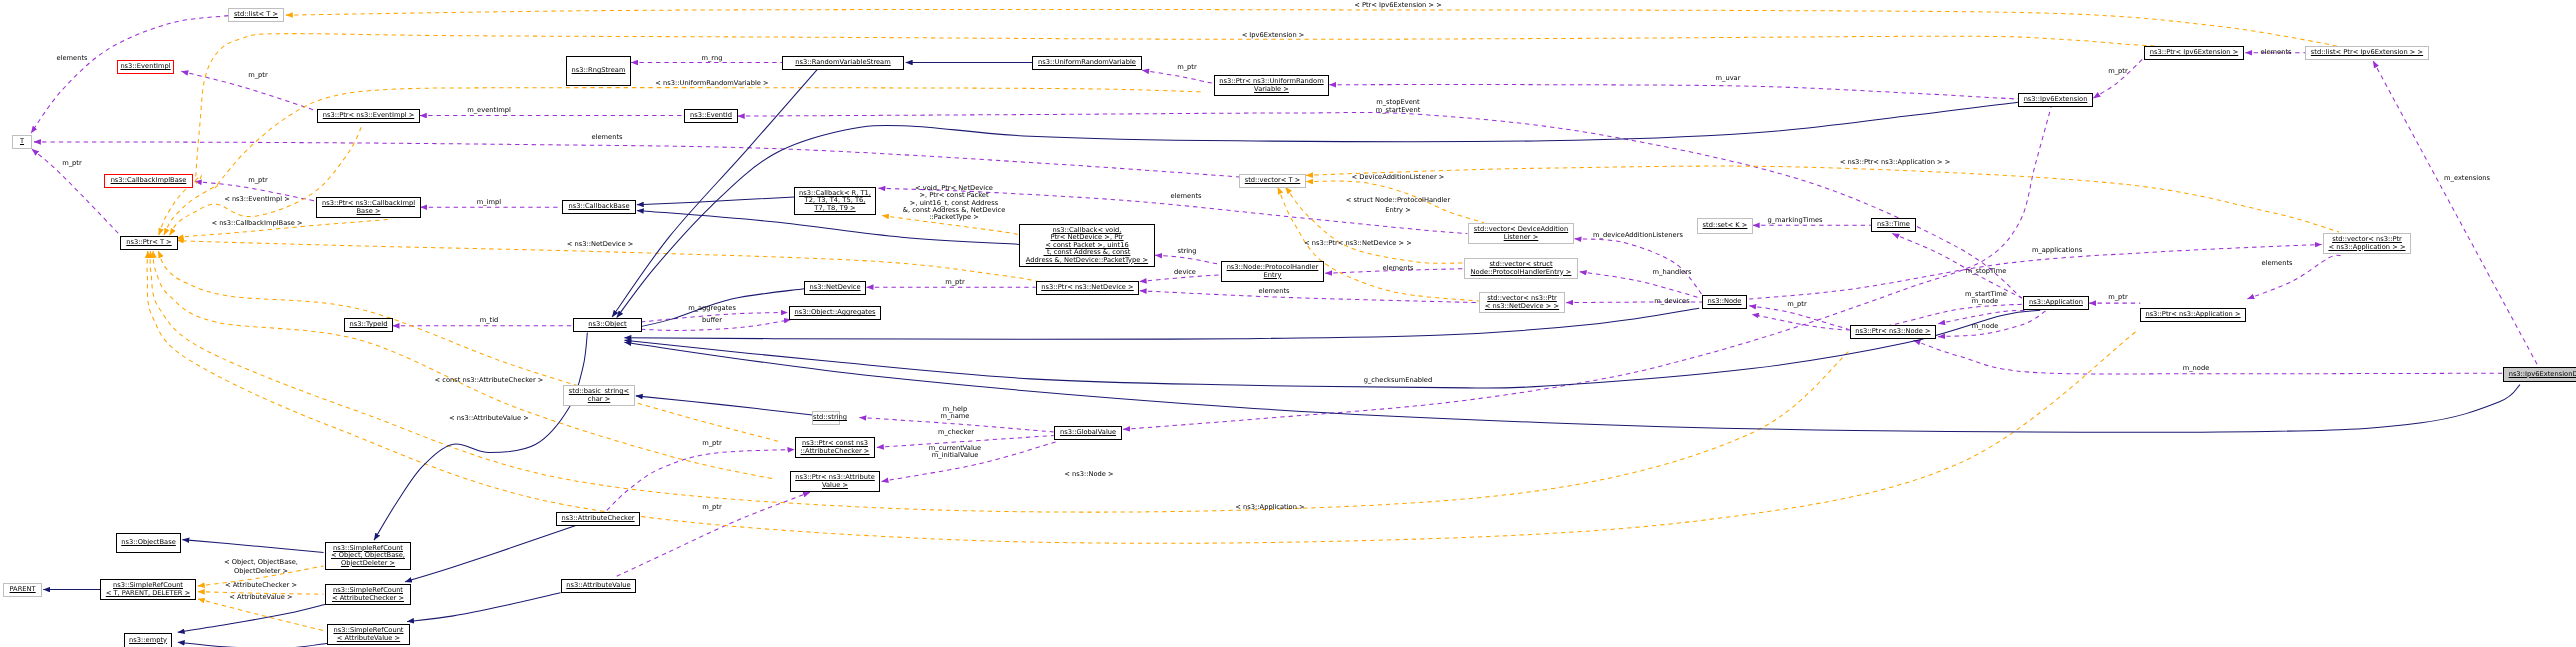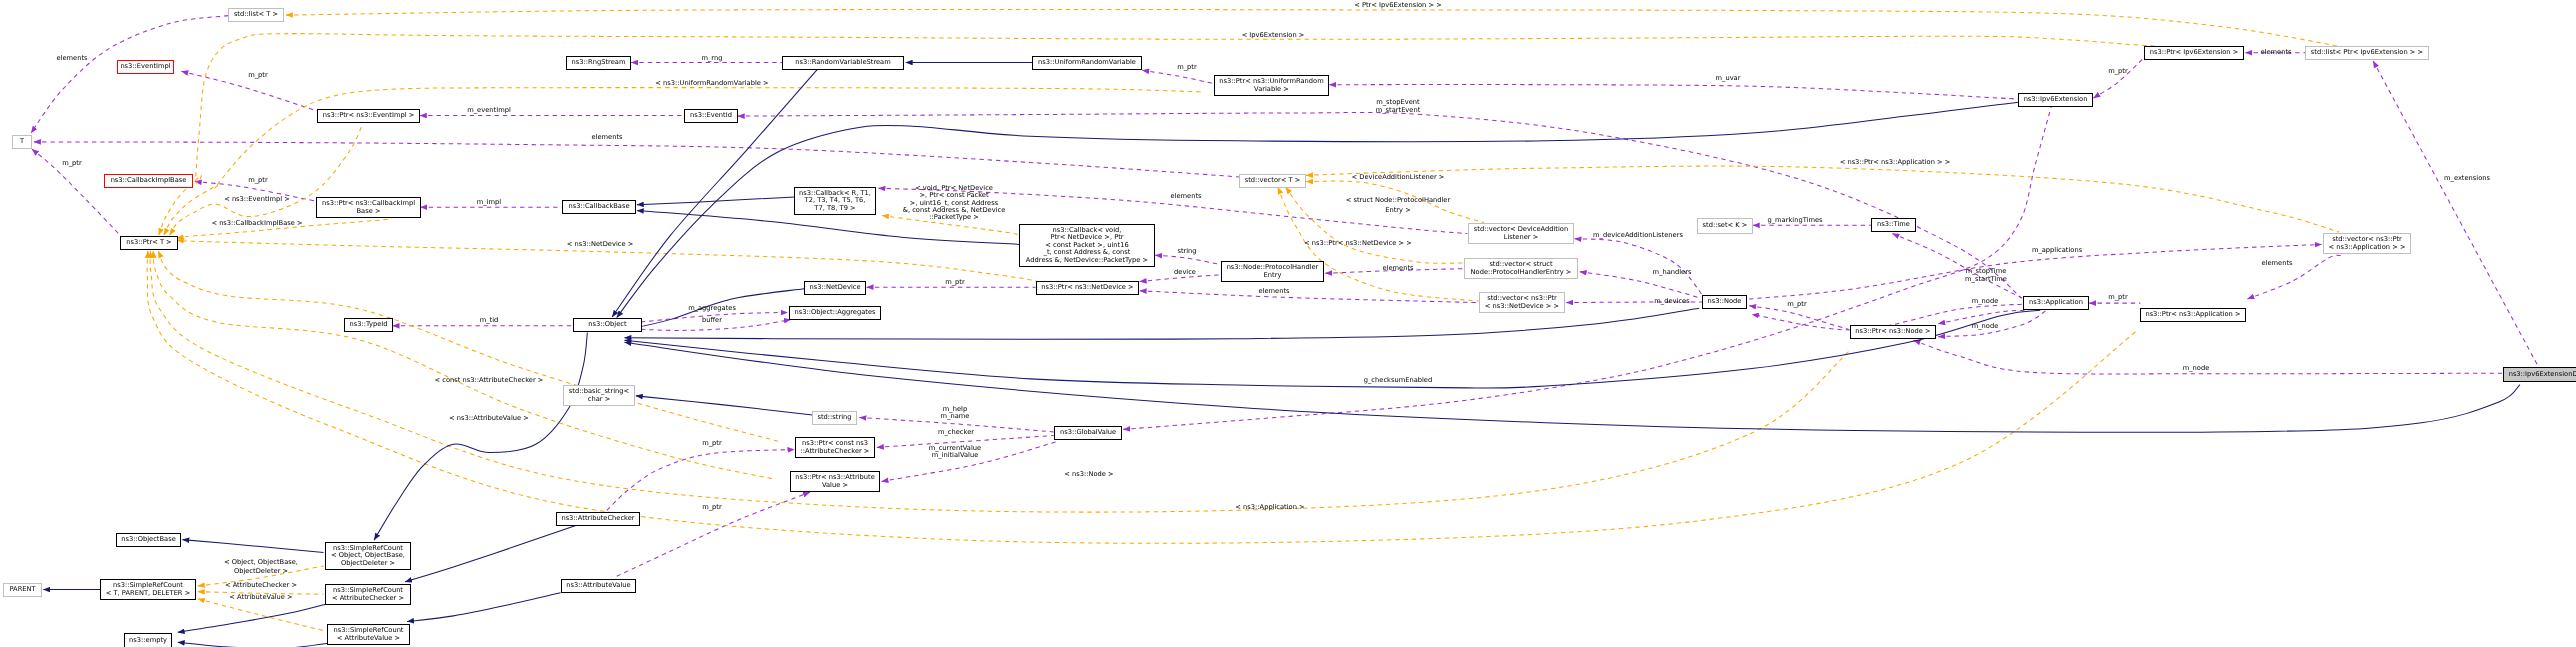--- a/index.html
+++ b/index.html
@@ -1,21 +1,21 @@
 <!DOCTYPE html>
 <html style="font-size:8.2px"><head>
 <meta charset="utf-8">
 <title>ns3::Ipv6ExtensionDemux collaboration diagram</title>
 <style>
 html,body{margin:0;padding:0;background:#ffffff;}
 #canvas{position:relative;width:2605px;height:648px;background:#fff;overflow:hidden;
   font-family:"DejaVu Sans",sans-serif;-webkit-font-smoothing:antialiased;text-rendering:geometricPrecision;}
 svg.edges{position:absolute;left:0;top:0;z-index:1;}
 .node{position:absolute;z-index:2;box-sizing:border-box;display:flex;align-items:center;justify-content:center;
-  text-align:center;font-size:6.7px;line-height:7.5px;color:#000;background:#ffffff;}
+  text-align:center;font-size:6.7px;line-height:7.5px;color:#000;background:#ffffff;text-decoration:underline;}
 .node .tw{display:block;width:100%;opacity:0.999;}
 .node .t{display:block;width:100%;}
 .n-black{border:1px solid #000000;}
 .n-gray{border:1px solid #bfbfbf;}
 .n-red{border:1px solid #ff0000;}
 .n-cur{border:1px solid #000000;background:#c8c8c8;}
 .elabel{position:absolute;z-index:3;opacity:0.999;font-size:6.7px;line-height:7.5px;color:#000;white-space:pre;transform:translate(-50%,-50%);}
 </style>
 </head>
 <body>
@@ -123,21 +123,21 @@
 <div class="node n-gray" style="left:228px;top:8.2px;width:56px;height:14px">
       <span class="tw">
         <span class="t">std::list&lt; T &gt;</span>
       </span>
     </div>
 <div class="node n-red" style="left:117px;top:60px;width:57px;height:14px">
       <span class="tw">
         <span class="t">ns3::EventImpl</span>
       </span>
     </div>
-<div class="node n-black" style="left:566px;top:56px;width:65px;height:14px">
+<div class="node n-black" style="left:566px;top:56px;width:65px;height:30px">
       <span class="tw">
         <span class="t">ns3::RngStream</span>
       </span>
     </div>
 <div class="node n-black" style="left:782px;top:56px;width:122px;height:14px">
       <span class="tw">
         <span class="t">ns3::RandomVariableStream</span>
       </span>
     </div>
 <div class="node n-black" style="left:1032px;top:56px;width:110px;height:14px">
@@ -312,21 +312,21 @@
       <span class="tw">
         <span class="t">ns3::Ipv6ExtensionDemux</span>
       </span>
     </div>
 <div class="node n-gray" style="left:563px;top:385px;width:72px;height:21px">
       <span class="tw">
         <span class="t">std::basic_string&lt;</span>
         <span class="t">char &gt;</span>
       </span>
     </div>
-<div class="node n-gray" style="left:812px;top:411px;width:45px;height:14px">
+<div class="node n-gray" style="left:812px;top:411px;width:28px;height:14px">
       <span class="tw">
         <span class="t">std::string</span>
       </span>
     </div>
 <div class="node n-black" style="left:1054px;top:426px;width:68px;height:14px">
       <span class="tw">
         <span class="t">ns3::GlobalValue</span>
       </span>
     </div>
 <div class="node n-black" style="left:795px;top:437px;width:80px;height:21px">
@@ -339,21 +339,21 @@
       <span class="tw">
         <span class="t">ns3::Ptr&lt; ns3::Attribute</span>
         <span class="t">Value &gt;</span>
       </span>
     </div>
 <div class="node n-black" style="left:556px;top:512px;width:84px;height:14px">
       <span class="tw">
         <span class="t">ns3::AttributeChecker</span>
       </span>
     </div>
-<div class="node n-black" style="left:116px;top:533px;width:65px;height:14px">
+<div class="node n-black" style="left:116px;top:533px;width:65px;height:20px">
       <span class="tw">
         <span class="t">ns3::ObjectBase</span>
       </span>
     </div>
 <div class="node n-black" style="left:325px;top:542px;width:86px;height:28px">
       <span class="tw">
         <span class="t">ns3::SimpleRefCount</span>
         <span class="t">&lt; Object, ObjectBase,</span>
         <span class="t">ObjectDeleter &gt;</span>
       </span>
@@ -411,21 +411,21 @@
 <div class="elabel" style="left:1398px;top:269px">elements</div>
 <div class="elabel" style="left:1638px;top:236px">m_deviceAdditionListeners</div>
 <div class="elabel" style="left:1672px;top:273px">m_handlers</div>
 <div class="elabel" style="left:1672px;top:302px">m_devices</div>
 <div class="elabel" style="left:1795px;top:221px">g_markingTimes</div>
 <div class="elabel" style="left:1797px;top:305px">m_ptr</div>
 <div class="elabel" style="left:2118px;top:298px">m_ptr</div>
 <div class="elabel" style="left:2277px;top:264px">elements</div>
 <div class="elabel" style="left:2057px;top:251px">m_applications</div>
 <div class="elabel" style="left:1986px;top:272px">m_stopTime</div>
-<div class="elabel" style="left:1986px;top:280px">m_startTime</div>
+<div class="elabel" style="left:1986px;top:295px">m_startTime</div>
 <div class="elabel" style="left:1985px;top:302px">m_node</div>
 <div class="elabel" style="left:2196px;top:369px">m_node</div>
 <div class="elabel" style="left:1985px;top:327px">m_node</div>
 <div class="elabel" style="left:2467px;top:179px">m_extensions</div>
 <div class="elabel" style="left:2276px;top:53px">elements</div>
 <div class="elabel" style="left:2118px;top:72px">m_ptr</div>
 <div class="elabel" style="left:1398px;top:381px">g_checksumEnabled</div>
 <div class="elabel" style="left:712px;top:309px">m_aggregates</div>
 <div class="elabel" style="left:712px;top:321px">buffer</div>
 <div class="elabel" style="left:489px;top:321px">m_tid</div>

